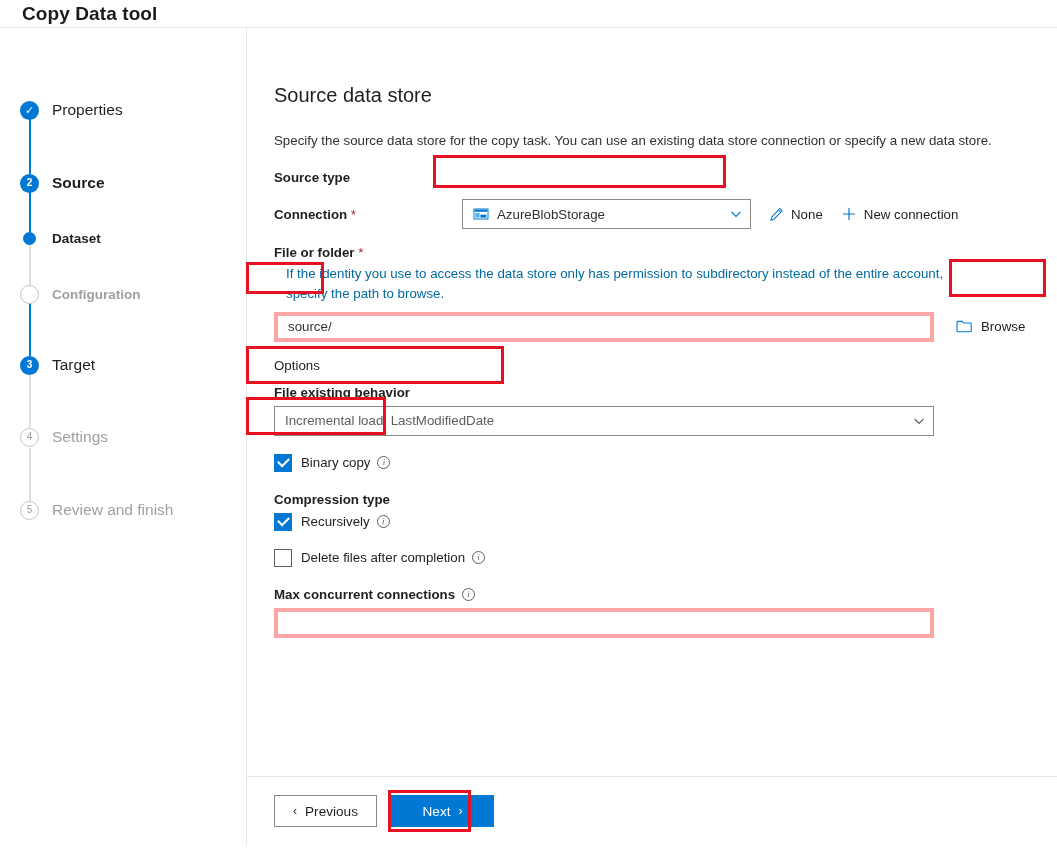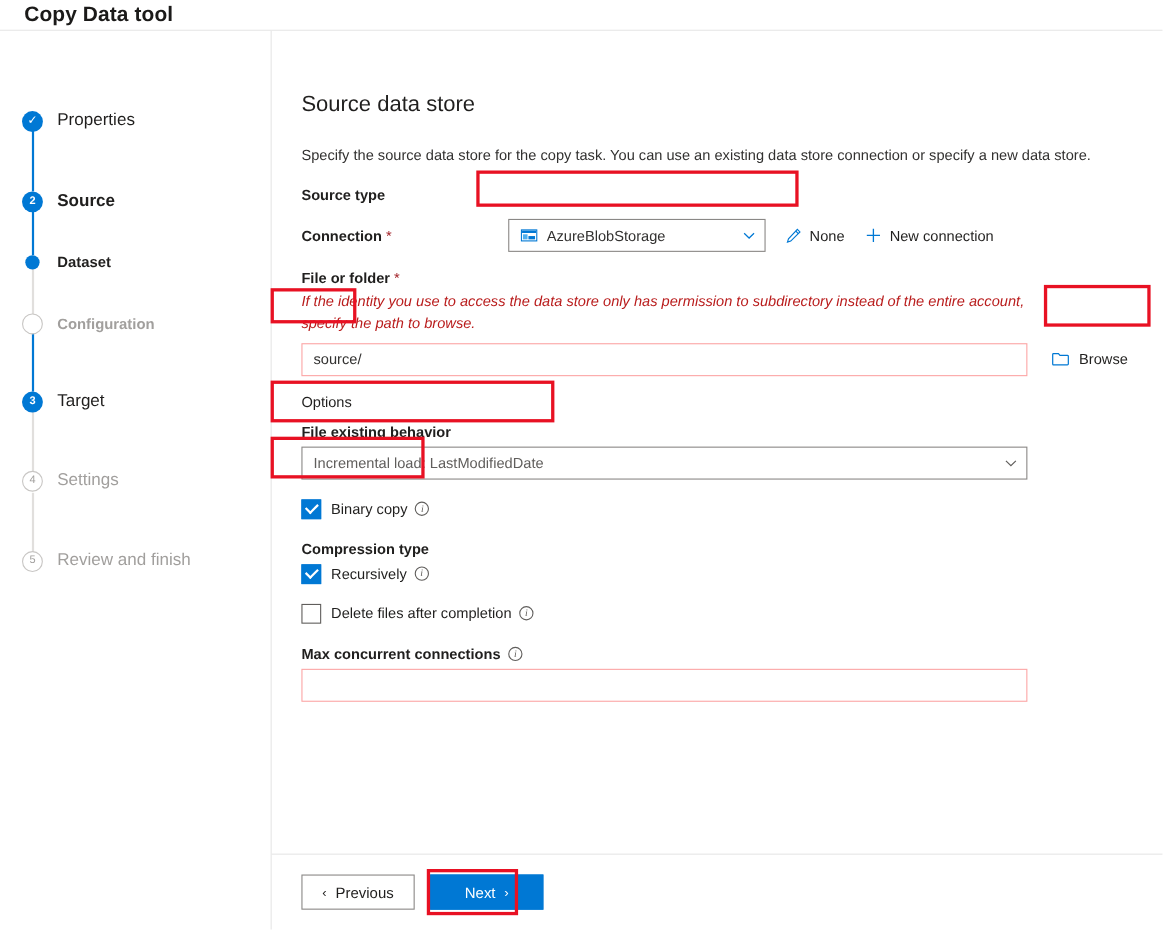--- a/index.html
+++ b/index.html
@@ -165,21 +165,21 @@
   .combo .val.placeholder { color: #605e5c; }
   .chev {
     width: 12px; height: 12px;
     flex: 0 0 12px;
     color: #0078d4;
     display: flex; align-items: center; justify-content: center;
   }
   .chev svg { display: block; }
 
   .combo.w290 { width: 290px; }
-  .combo.w290b { width: 234px; }
+  .combo.w290b { width: 289px; }
   .combo.wide { width: 660px; }
 
   .conn-icon {
     width: 16px; height: 16px;
     flex: 0 0 16px;
     margin-right: 8px;
     display: block;
   }
 
   .linkbtn {
@@ -199,35 +199,34 @@
   }
 
   .blocklabel {
     font-size: 13.3px;
     font-weight: 600;
     color: #201f1e;
     margin: 4px 0 4px 0;
   }
   .helptext {
     font-size: 13.3px;
-    color: #b91c1c;
+    color: #0369a1;
     line-height: 1.45;
-    margin: 0 0 9px 0;
+    margin: 0 0 9px 12px;
     max-width: 670px;
-    font-style: italic;
   }
   .optlabel {
     font-size: 13.3px;
     color: #201f1e;
     margin: 0 0 12px 0;
   }
 
   .textbox {
     height: 30px;
-    border: 1px solid #fca5a5;
+    border: 4px solid #fca5a5;
     background: #ffffff;
     width: 660px;
     display: flex;
     align-items: center;
     padding: 0 10px;
     font-size: 13.3px;
     color: #323130;
   }
 
   .fileline {

